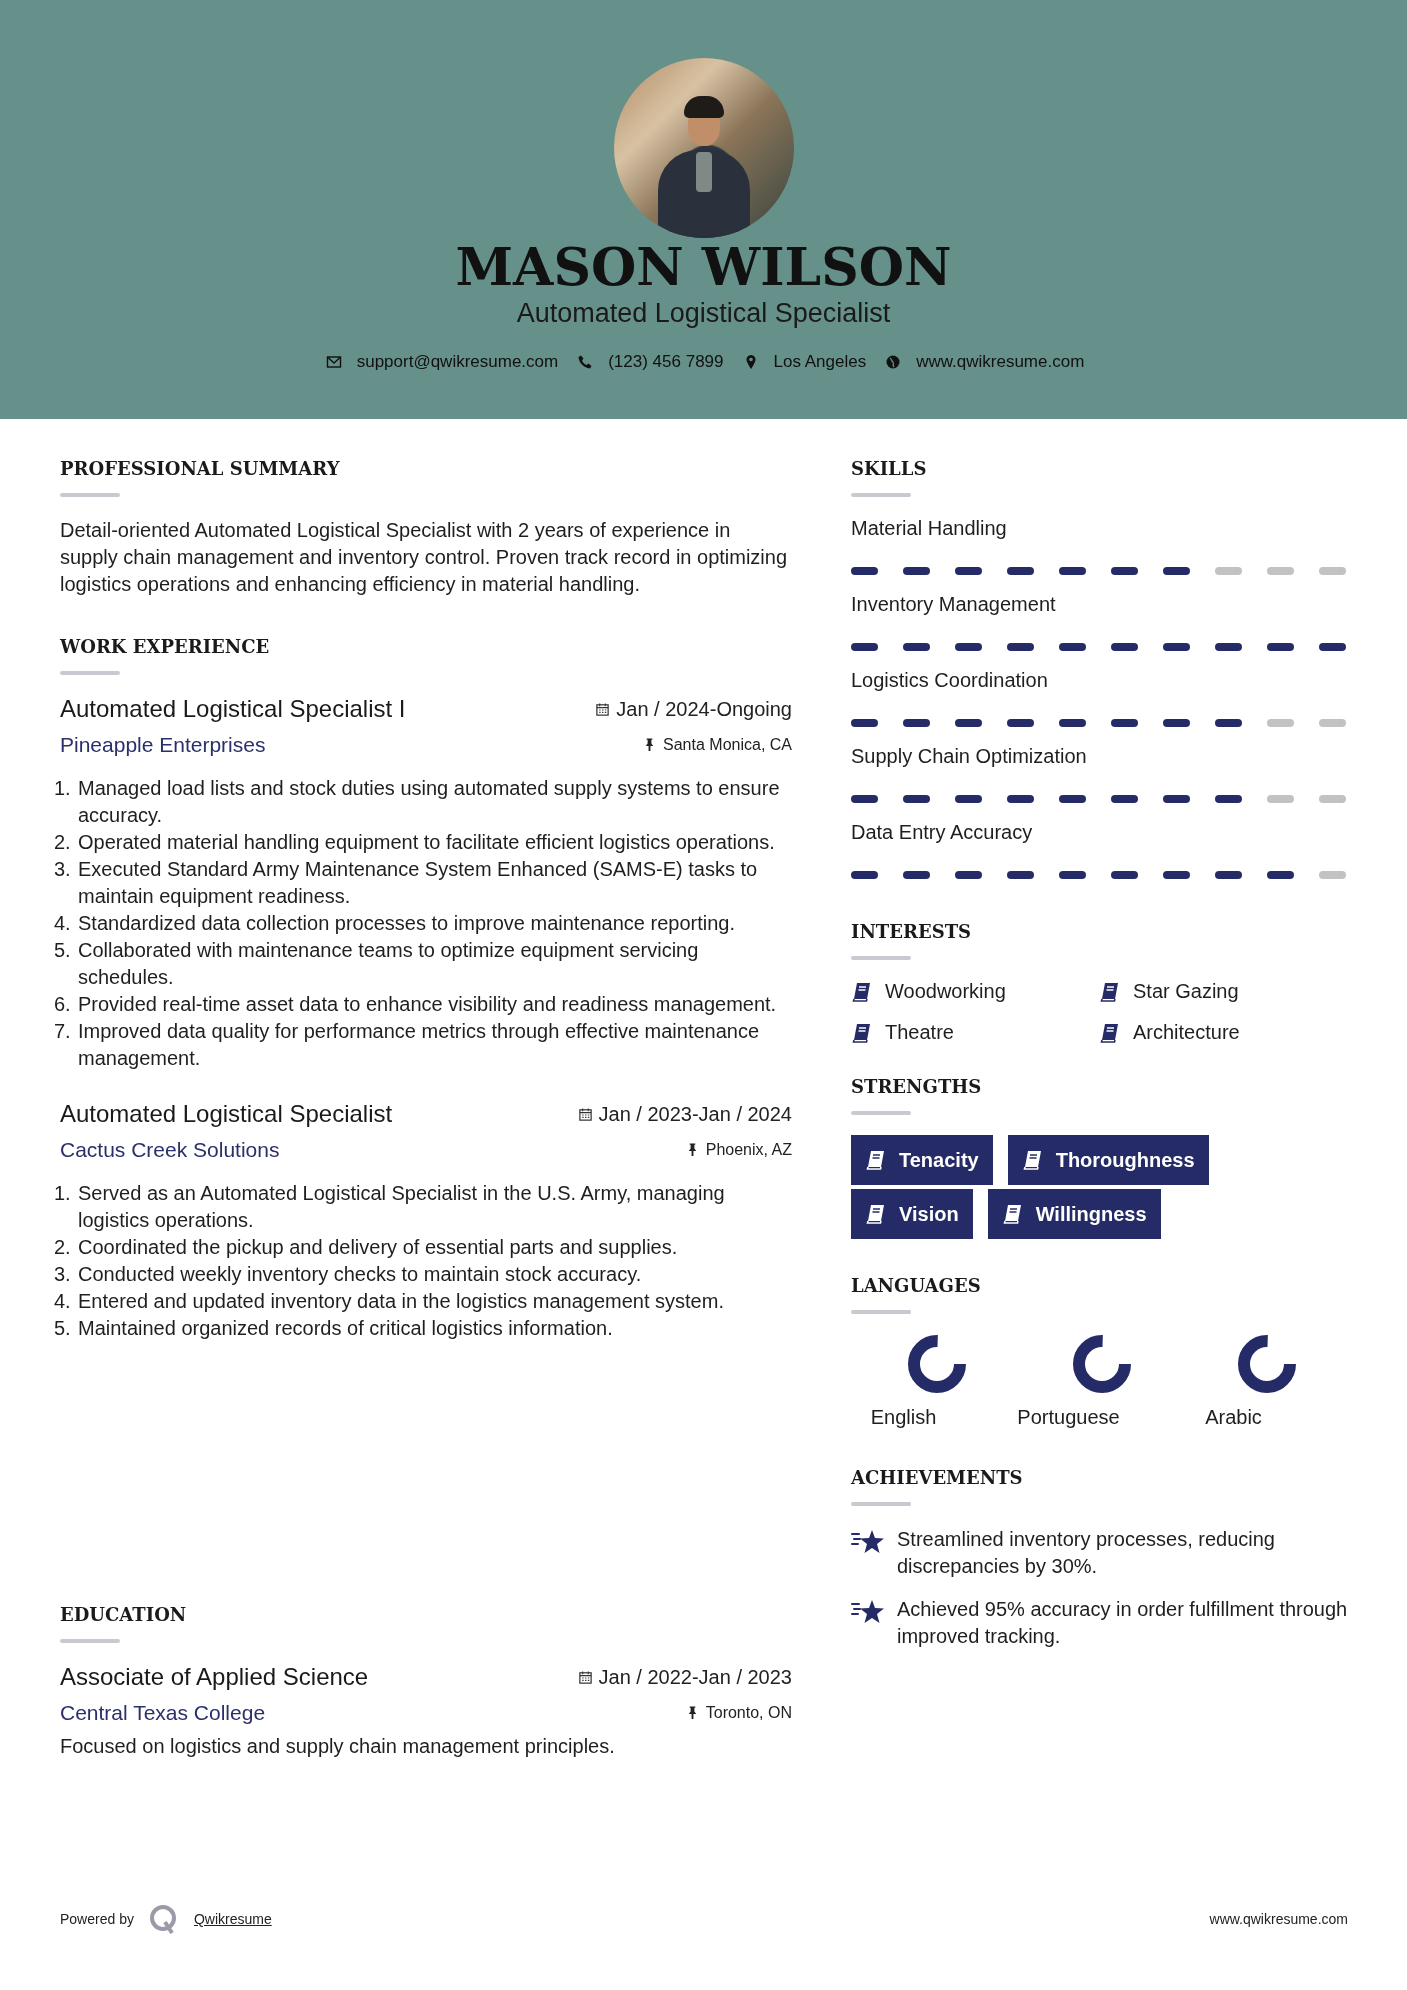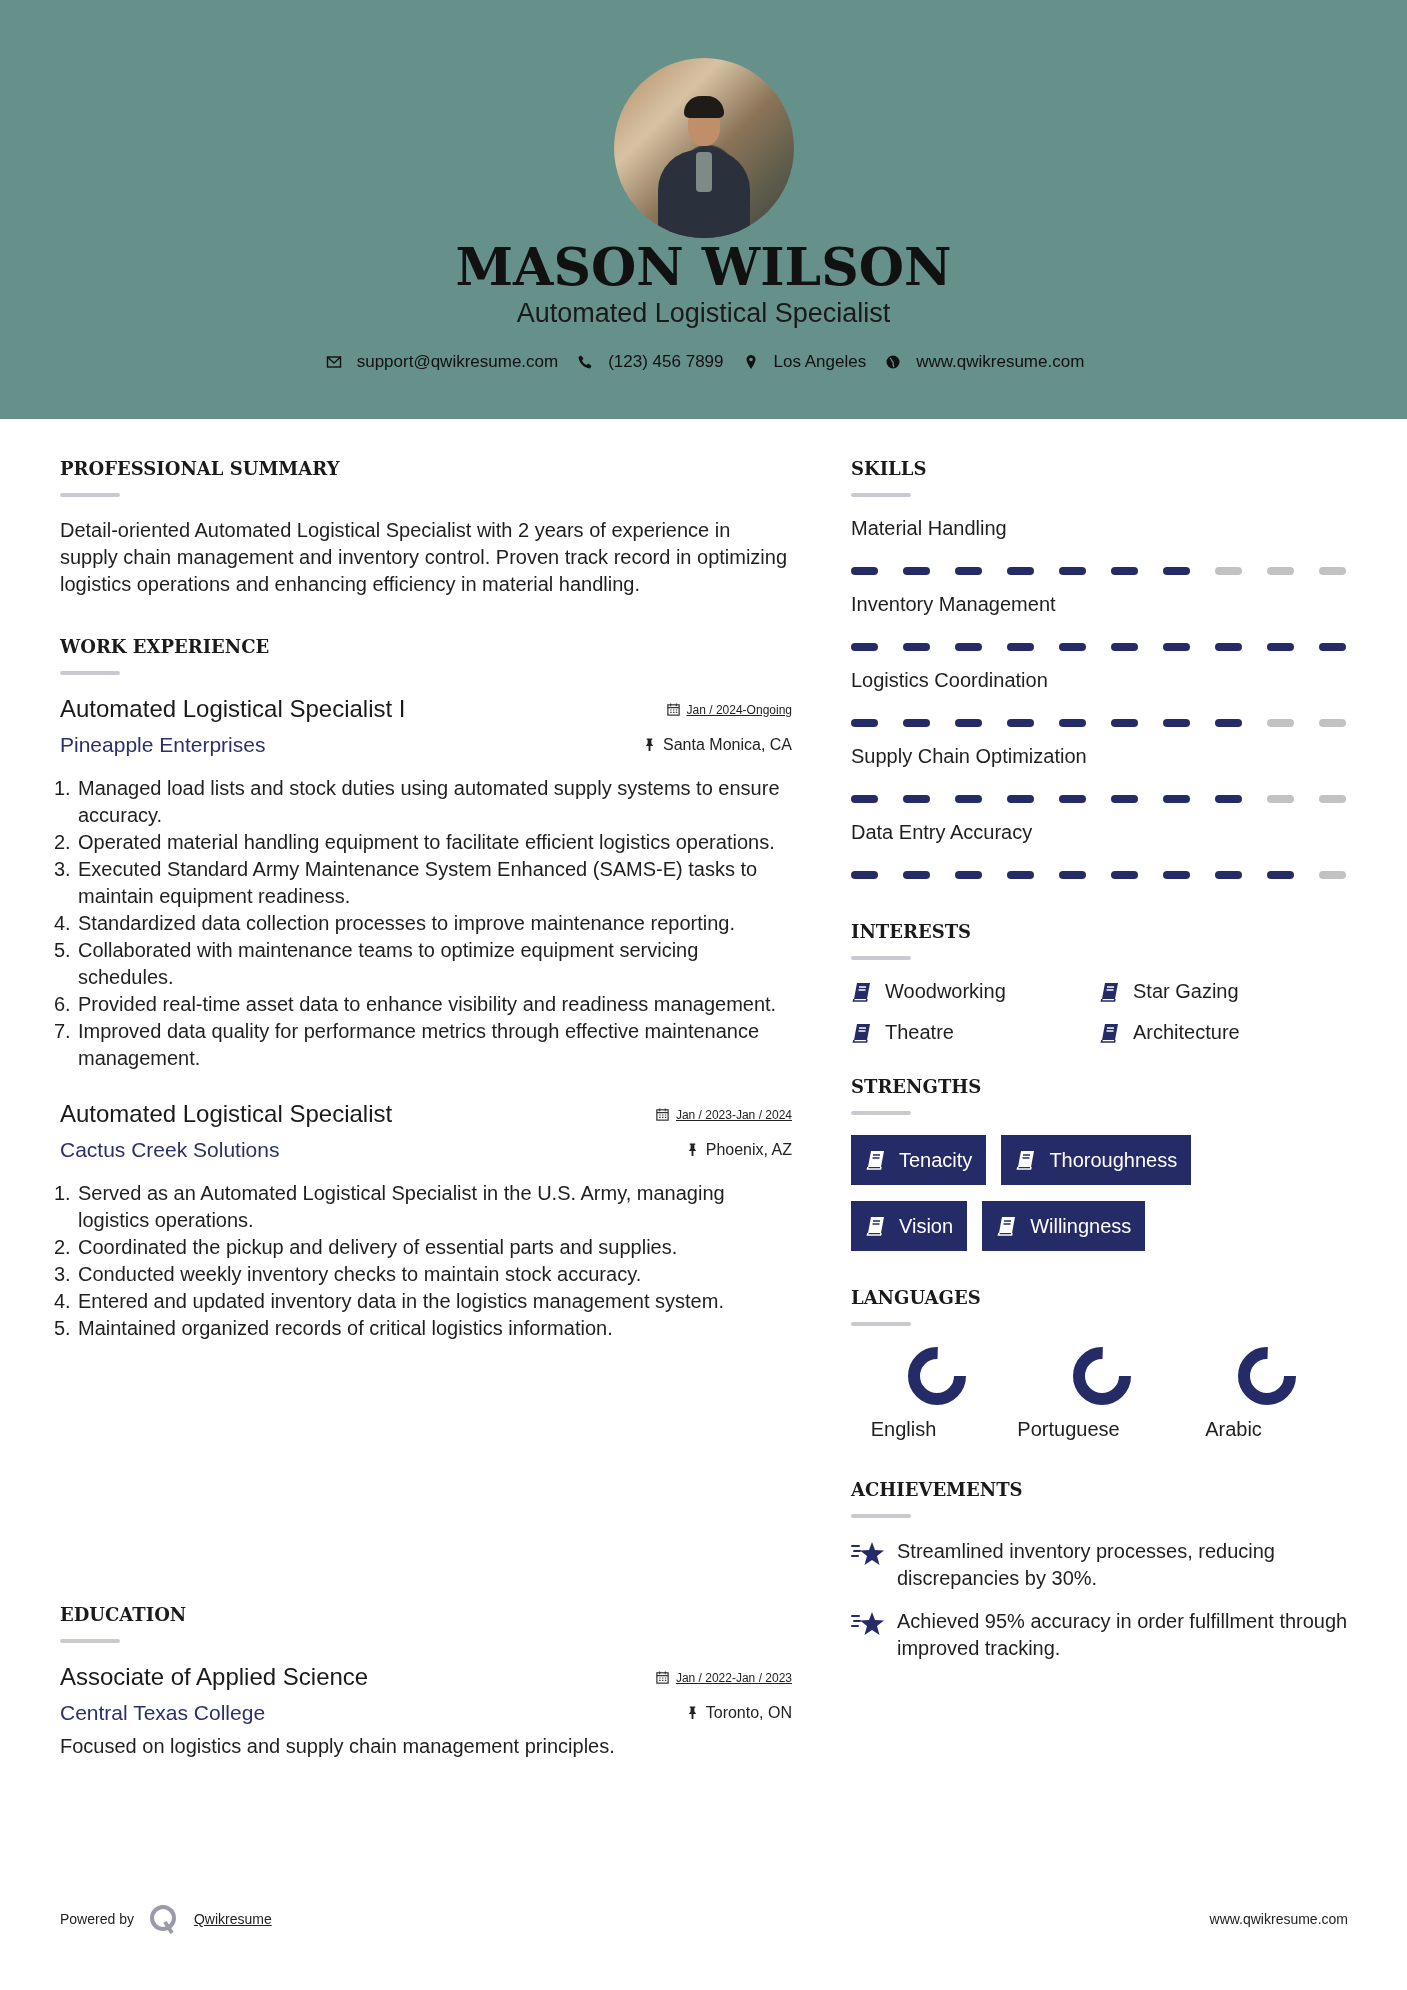--- a/index.html
+++ b/index.html
@@ -28,41 +28,41 @@
     .col-right { position: absolute; left: 851px; top: 458px; width: 500px; }
 
     .sec-title { font-family: "DejaVu Serif", "Liberation Serif", serif; font-weight: bold; font-size: 18px; color: #1a1a1a; letter-spacing: 0px; }
     .sec-rule { width: 60px; height: 4px; background: #c9c9d1; margin-top: 14px; margin-bottom: 20px; border-radius: 2px; }
 
     .para { font-size: 20px; line-height: 27px; color: #1f1f1f; }
 
     .job { position: relative; }
     .job-head { display: flex; justify-content: space-between; align-items: baseline; }
     .job-title { font-size: 24px; color: #1a1a1a; }
-    .job-date { font-size: 12px; color: #222; display: flex; align-items: center; gap: 6px; text-decoration: underline; }
+    .job-date { font-size: 20px; color: #222; display: flex; align-items: center; gap: 6px; }
     .job-sub { display: flex; justify-content: space-between; align-items: baseline; margin-top: 10px; }
     .company { font-size: 21px; color: #2b2f6b; }
     .job-loc { font-size: 16px; color: #222; display: flex; align-items: center; gap: 6px; }
     .icon-sm svg { width: 15px; height: 15px; display: block; }
 
     ol.bullets { list-style: none; margin-top: 18px; padding-left: 0; }
     ol.bullets li { position: relative; padding-left: 18px; font-size: 20px; line-height: 27px; color: #1f1f1f; }
     ol.bullets li .num { position: absolute; left: -6px; top: 0; }
 
     .skill { margin-bottom: 0; }
     .skill-name { font-size: 20px; color: #1f1f1f; height: 30px; }
     .dots { display: flex; gap: 25px; height: 46px; align-items: center; padding-top: 2px; }
     .dot { width: 27px; height: 8px; border-radius: 4px; background: #252b66; }
     .dot.off { background: #c2c2c2; }
 
     .interests { display: grid; grid-template-columns: 248px 248px; row-gap: 18px; }
     .interest { display: flex; align-items: center; gap: 12px; font-size: 20px; color: #1f1f1f; }
     .book svg { width: 22px; height: 22px; display: block; }
 
-    .strengths { display: flex; flex-wrap: wrap; gap: 16px 15px; width: 420px; }
+    .strengths { display: flex; flex-wrap: wrap; gap: 4px 15px; width: 420px; font-weight: bold; }
     .badge { display: inline-flex; align-items: center; gap: 12px; height: 50px; padding: 0 14px; background: #252b66; color: #fff; font-size: 20px; }
     .badge .book svg path.fill { fill: #fff; }
 
     .langs { display: flex; gap: 0; }
     .lang { width: 165px; text-align: center; }
     .ring { width: 60px; height: 60px; margin: 0 0 0 6px; }
     .lang-name { font-size: 20px; color: #1f1f1f; width: 105px; line-height: 27px; margin-top: 6px; word-break: break-all; }
 
     .ach { display: flex; gap: 12px; margin-bottom: 16px; }
     .ach .star svg { width: 34px; height: 28px; display: block; margin-top: 2px; }

